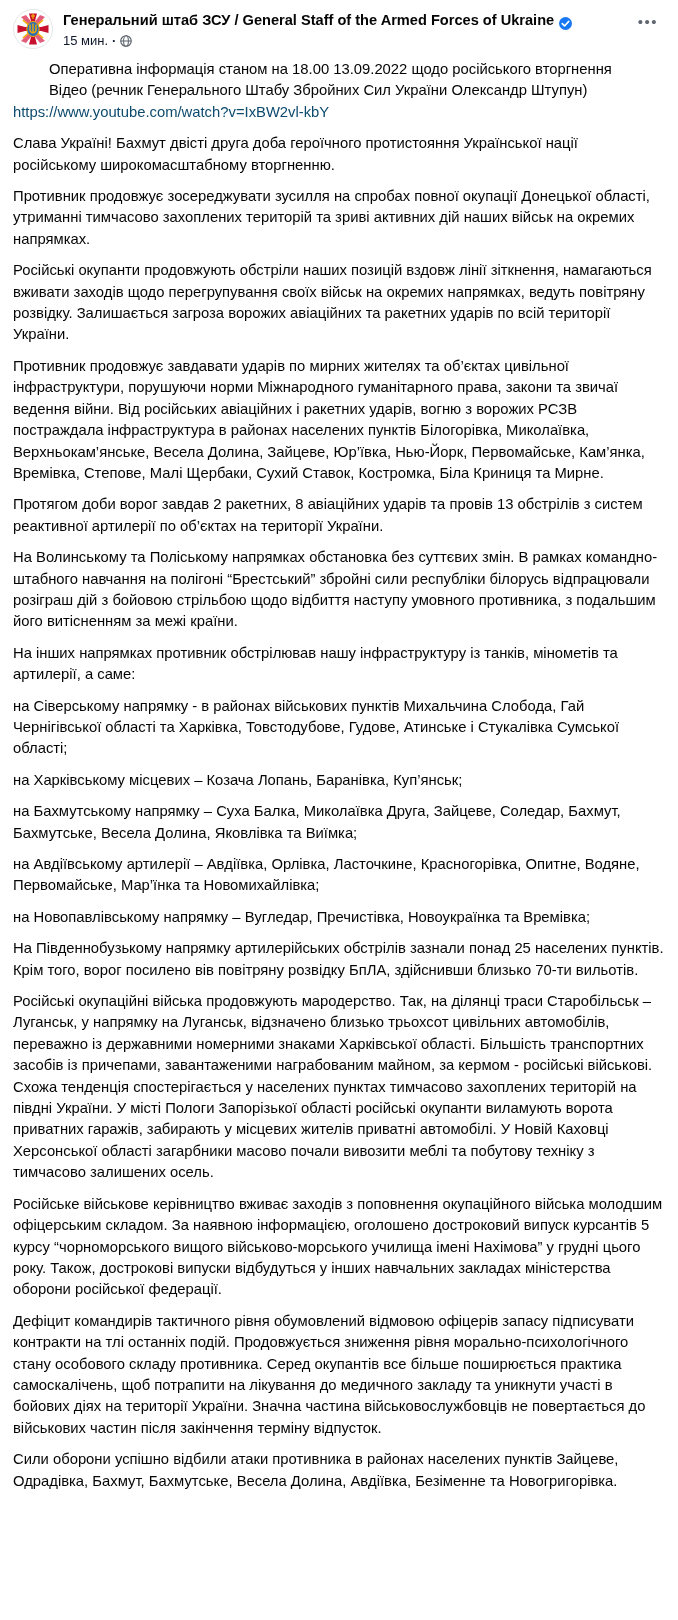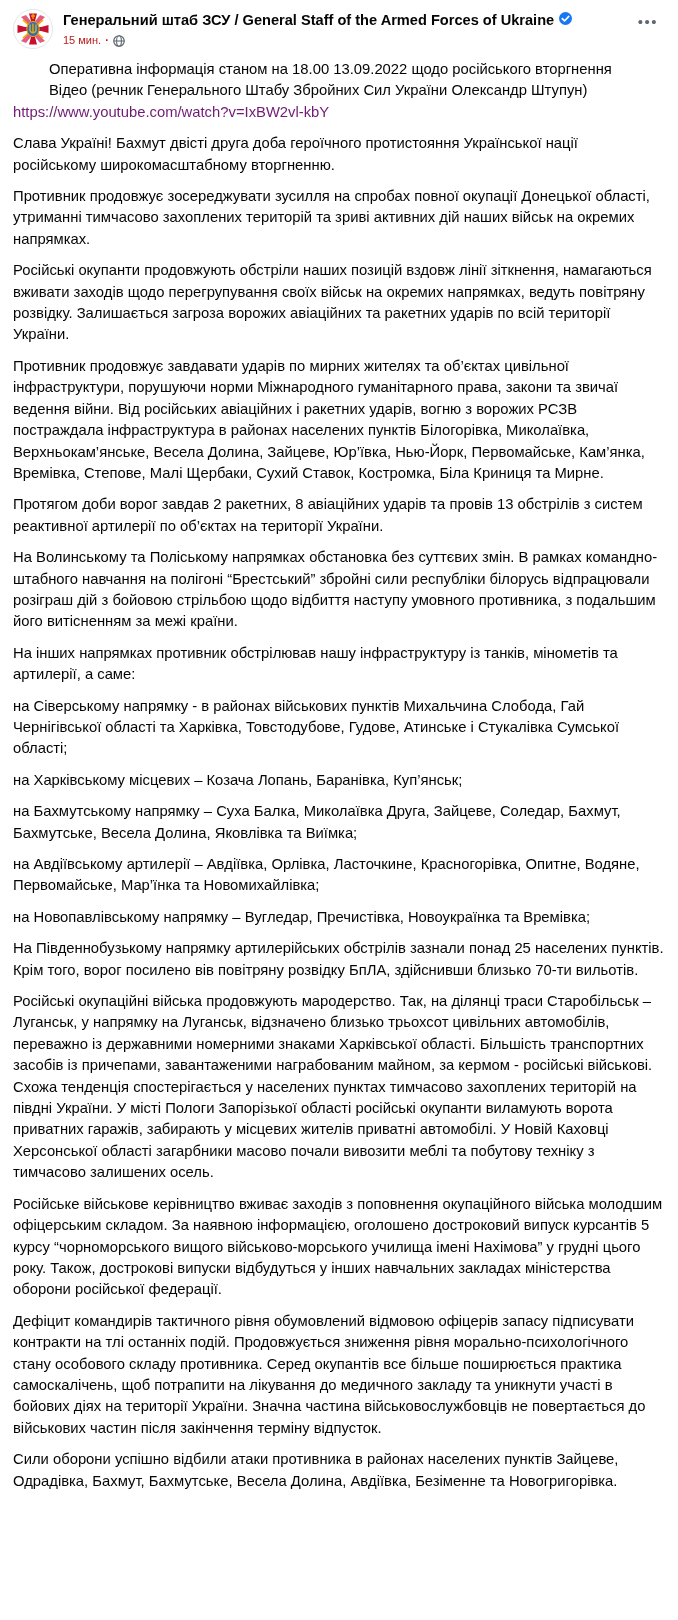--- a/index.html
+++ b/index.html
@@ -25,29 +25,29 @@
   .avatar {
     width: 40px; height: 40px;
     border-radius: 50%;
     border: 1px solid #e4e6e9;
     background: #ffffff;
     flex: 0 0 auto;
     display: flex; align-items: center; justify-content: center;
   }
   .header-main { flex: 1 1 auto; min-width: 0; padding-top: 2px; }
   .page-name-row {
-    display: flex; align-items: flex-start; gap: 5px;
+    display: flex; align-items: flex-end; gap: 5px;
     font-size: 14.6px; font-weight: bold; color: #050505;
     line-height: 19px;
     white-space: nowrap;
   }
   .verified-badge { flex: 0 0 auto; display: inline-flex; margin-top: 1px; }
   .meta-row {
     display: flex; align-items: center; gap: 4px;
-    color: #b91c1c; font-size: 11px; line-height: 17px; margin-top: 2px;
+    color: #0f172a; font-size: 13px; line-height: 17px; margin-top: 2px;
   }
   .meta-dot { font-weight: bold; }
   .more-button {
     flex: 0 0 auto;
     color: #606770;
     font-size: 15px;
     letter-spacing: 1.5px;
     padding: 8px 6px;
     cursor: pointer;
     border-radius: 6px;
@@ -58,21 +58,21 @@
   .post-body {
     font-size: 14.8px;
     line-height: 21.4px;
     color: #050505;
   }
   .post-body p { margin: 0 0 10px 0; }
   .post-body p:last-child { margin-bottom: 0; }
   .intro-block { margin-bottom: 10px; }
   .intro-line { display: block; margin-left: 36px; }
   a.post-link {
-    color: #701a75;
+    color: #0c4a6e;
     text-decoration: none;
     word-break: break-all;
   }
 </style>
 </head>
 <body>
 
 <div class="post-card">
 
   <div class="post-header">

